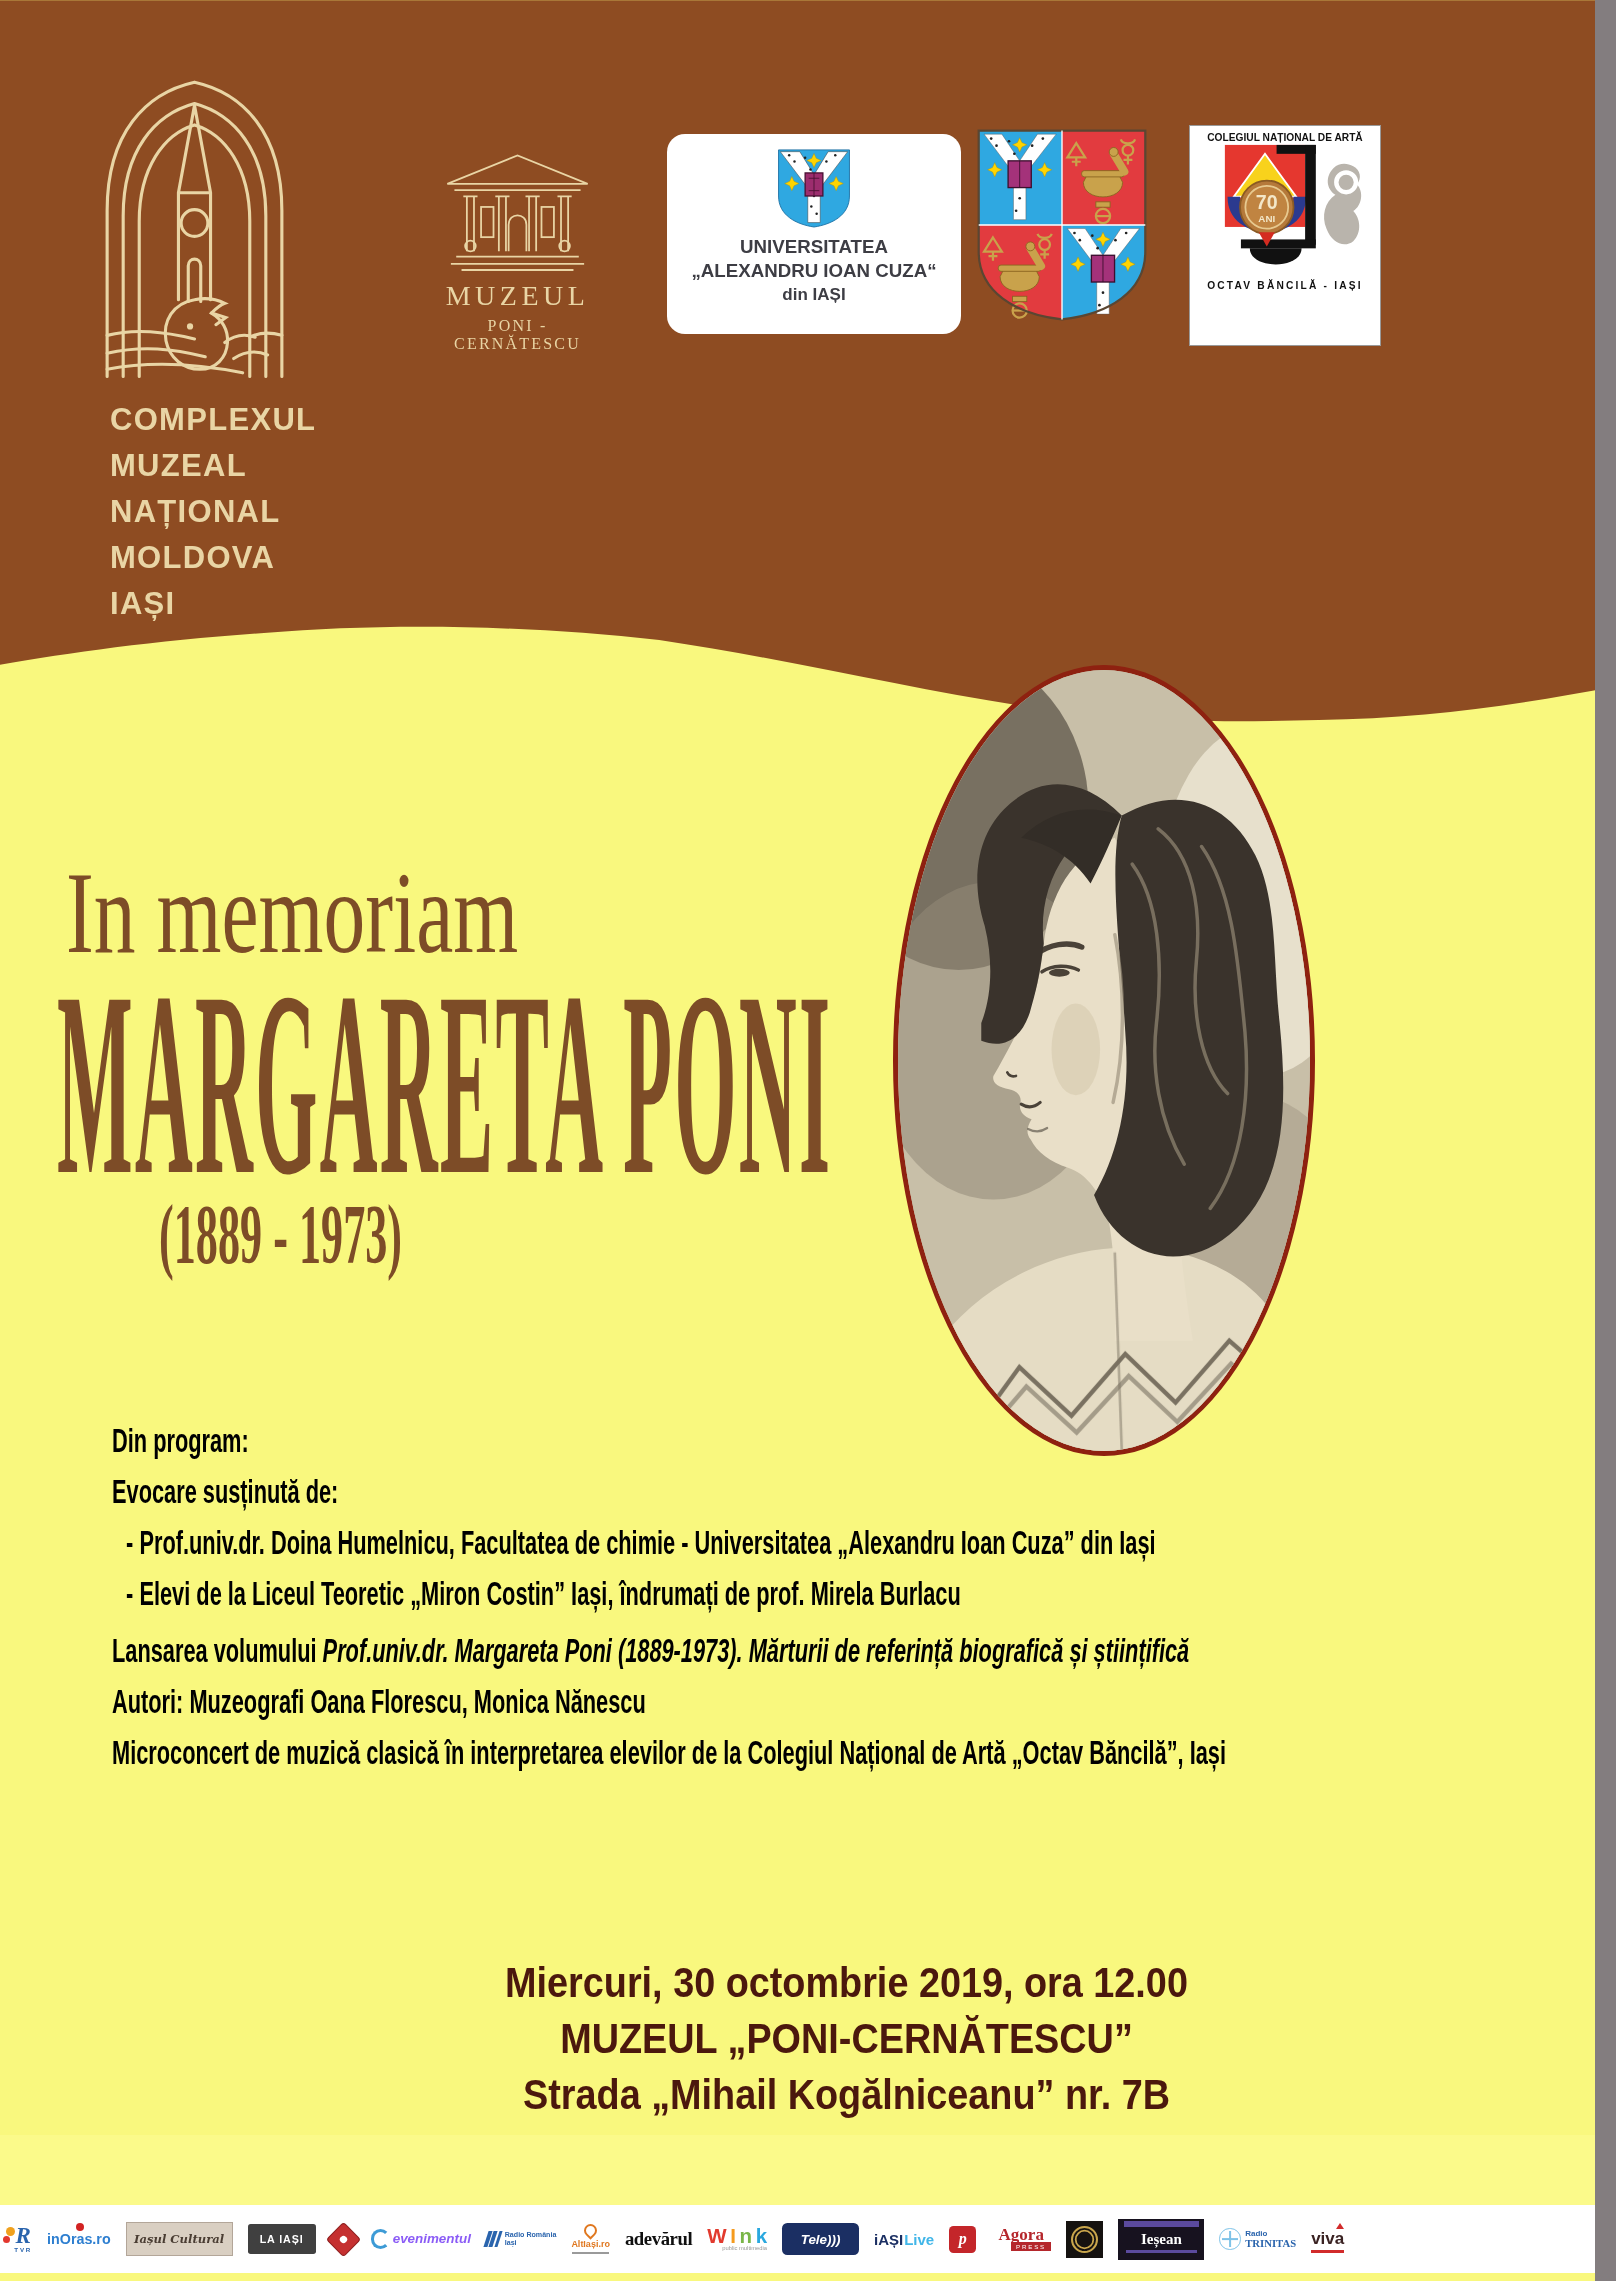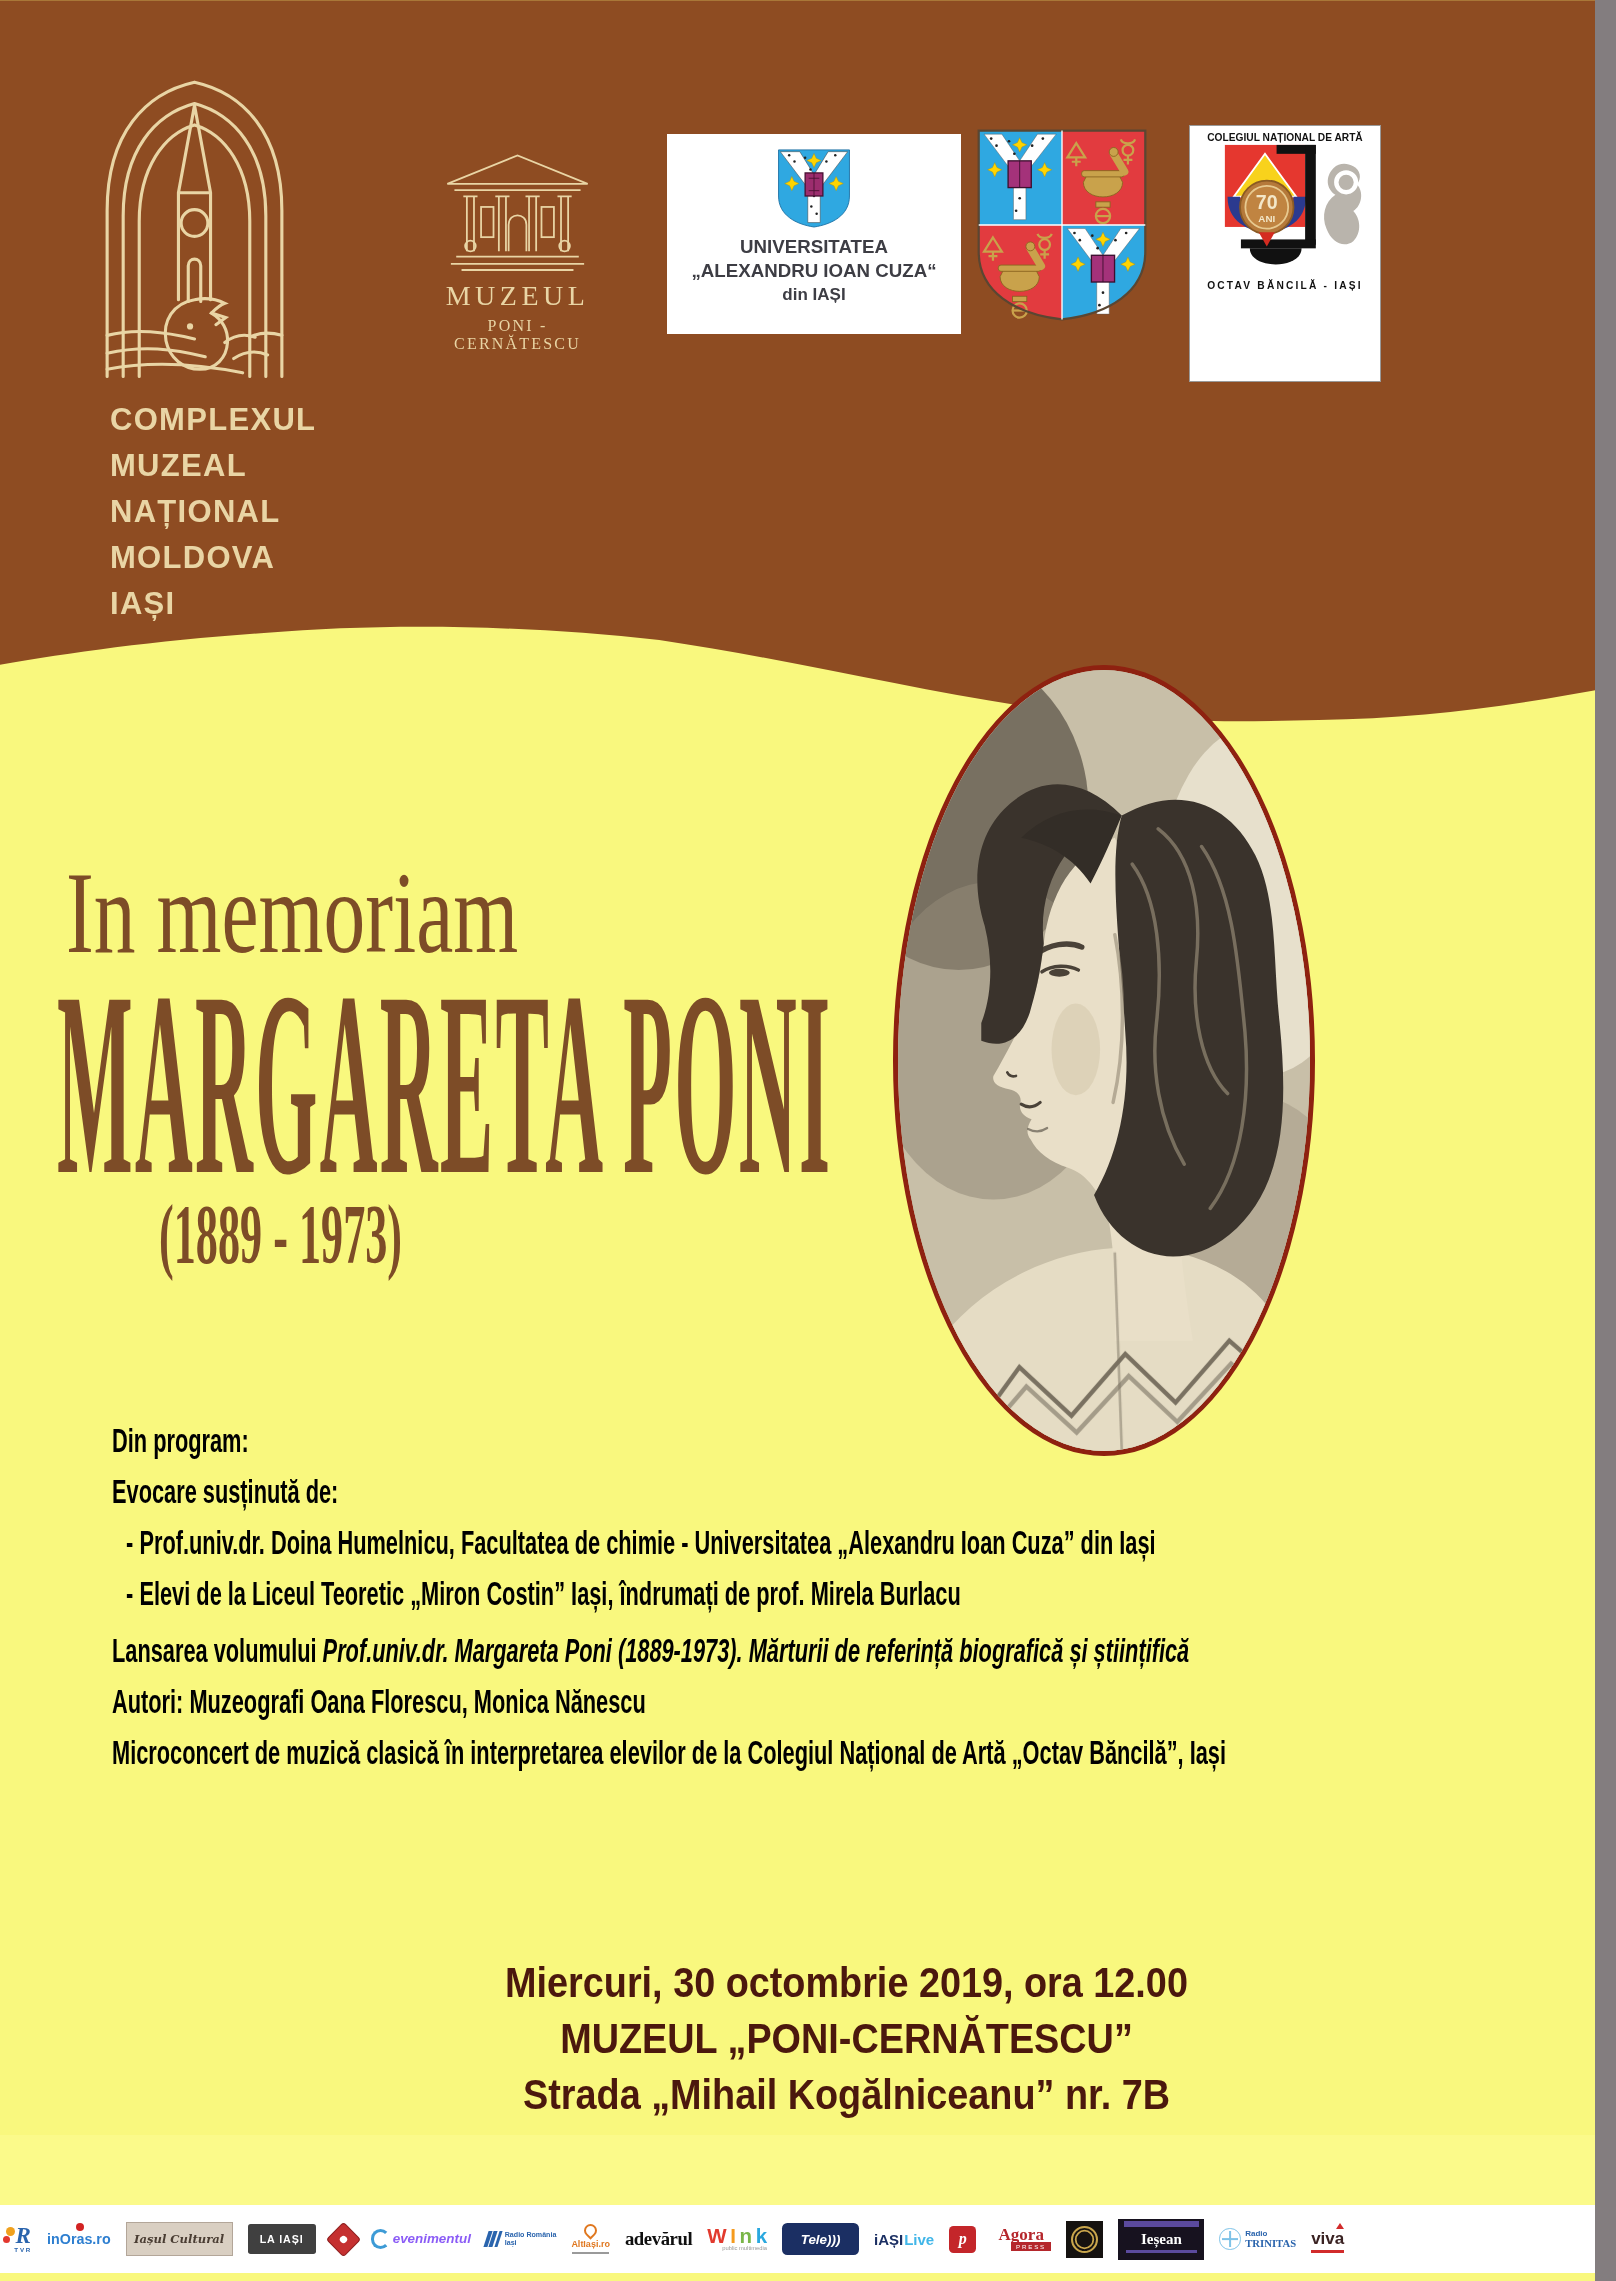--- a/index.html
+++ b/index.html
@@ -16,30 +16,30 @@
   .cmnm-text span{display:block;}
 
   
   .muzeul{position:absolute;left:433px;top:148px;width:169px;text-align:center;color:#e9d5a5;z-index:2;}
   .muzeul svg{display:block;margin:0 auto;}
   .muzeul-name{font-family:"Liberation Serif",serif;font-size:28px;letter-spacing:4.5px;margin-top:7.1px;}
   .muzeul-sub{font-family:"Liberation Serif",serif;font-size:16px;letter-spacing:2.2px;margin-top:5px;}
 
   
   .uaic{position:absolute;left:667px;top:134px;width:294px;height:200px;background:#fff;z-index:2;
-        display:flex;flex-direction:column;align-items:center;padding-top:11.6px;box-sizing:border-box;}
+        display:flex;flex-direction:column;align-items:center;padding-top:11.6px;box-sizing:border-box;border-radius:18px;}
   .uaic-l1{margin-top:6.2px;font-size:18.7px;font-weight:bold;color:#3d3d44;}
   .uaic-l2{font-size:18.7px;font-weight:bold;color:#3d3d44;margin-top:2.7px;}
   .uaic-l3{font-size:17px;font-weight:bold;color:#3d3d44;margin-top:2.7px;}
 
   
   .coa{position:absolute;left:975px;top:127px;z-index:2;}
 
   
-  .cnab{position:absolute;left:1189px;top:125px;width:192px;height:257px;background:#fff;
+  .cnab{position:absolute;left:1189px;top:125px;width:192px;height:221px;background:#fff;
         border:1.8px solid #999;box-sizing:border-box;display:flex;flex-direction:column;
         align-items:center;padding-top:6.2px;z-index:2;}
   .cnab-top{font-size:10.2px;font-weight:bold;color:#111;}
   .cnab-bottom{font-size:10.2px;font-weight:bold;color:#111;letter-spacing:2.2px;margin-top:2.7px;}
 
   
   .title-memoriam{position:absolute;left:66px;top:855px;font-family:"Liberation Serif",serif;
                   font-size:116px;color:#7d4c27;transform:scaleX(0.72);transform-origin:left top;
                   white-space:nowrap;line-height:1;z-index:5;}
   .title-name{position:absolute;left:57px;top:952px;font-family:"Liberation Serif",serif;font-weight:bold;

